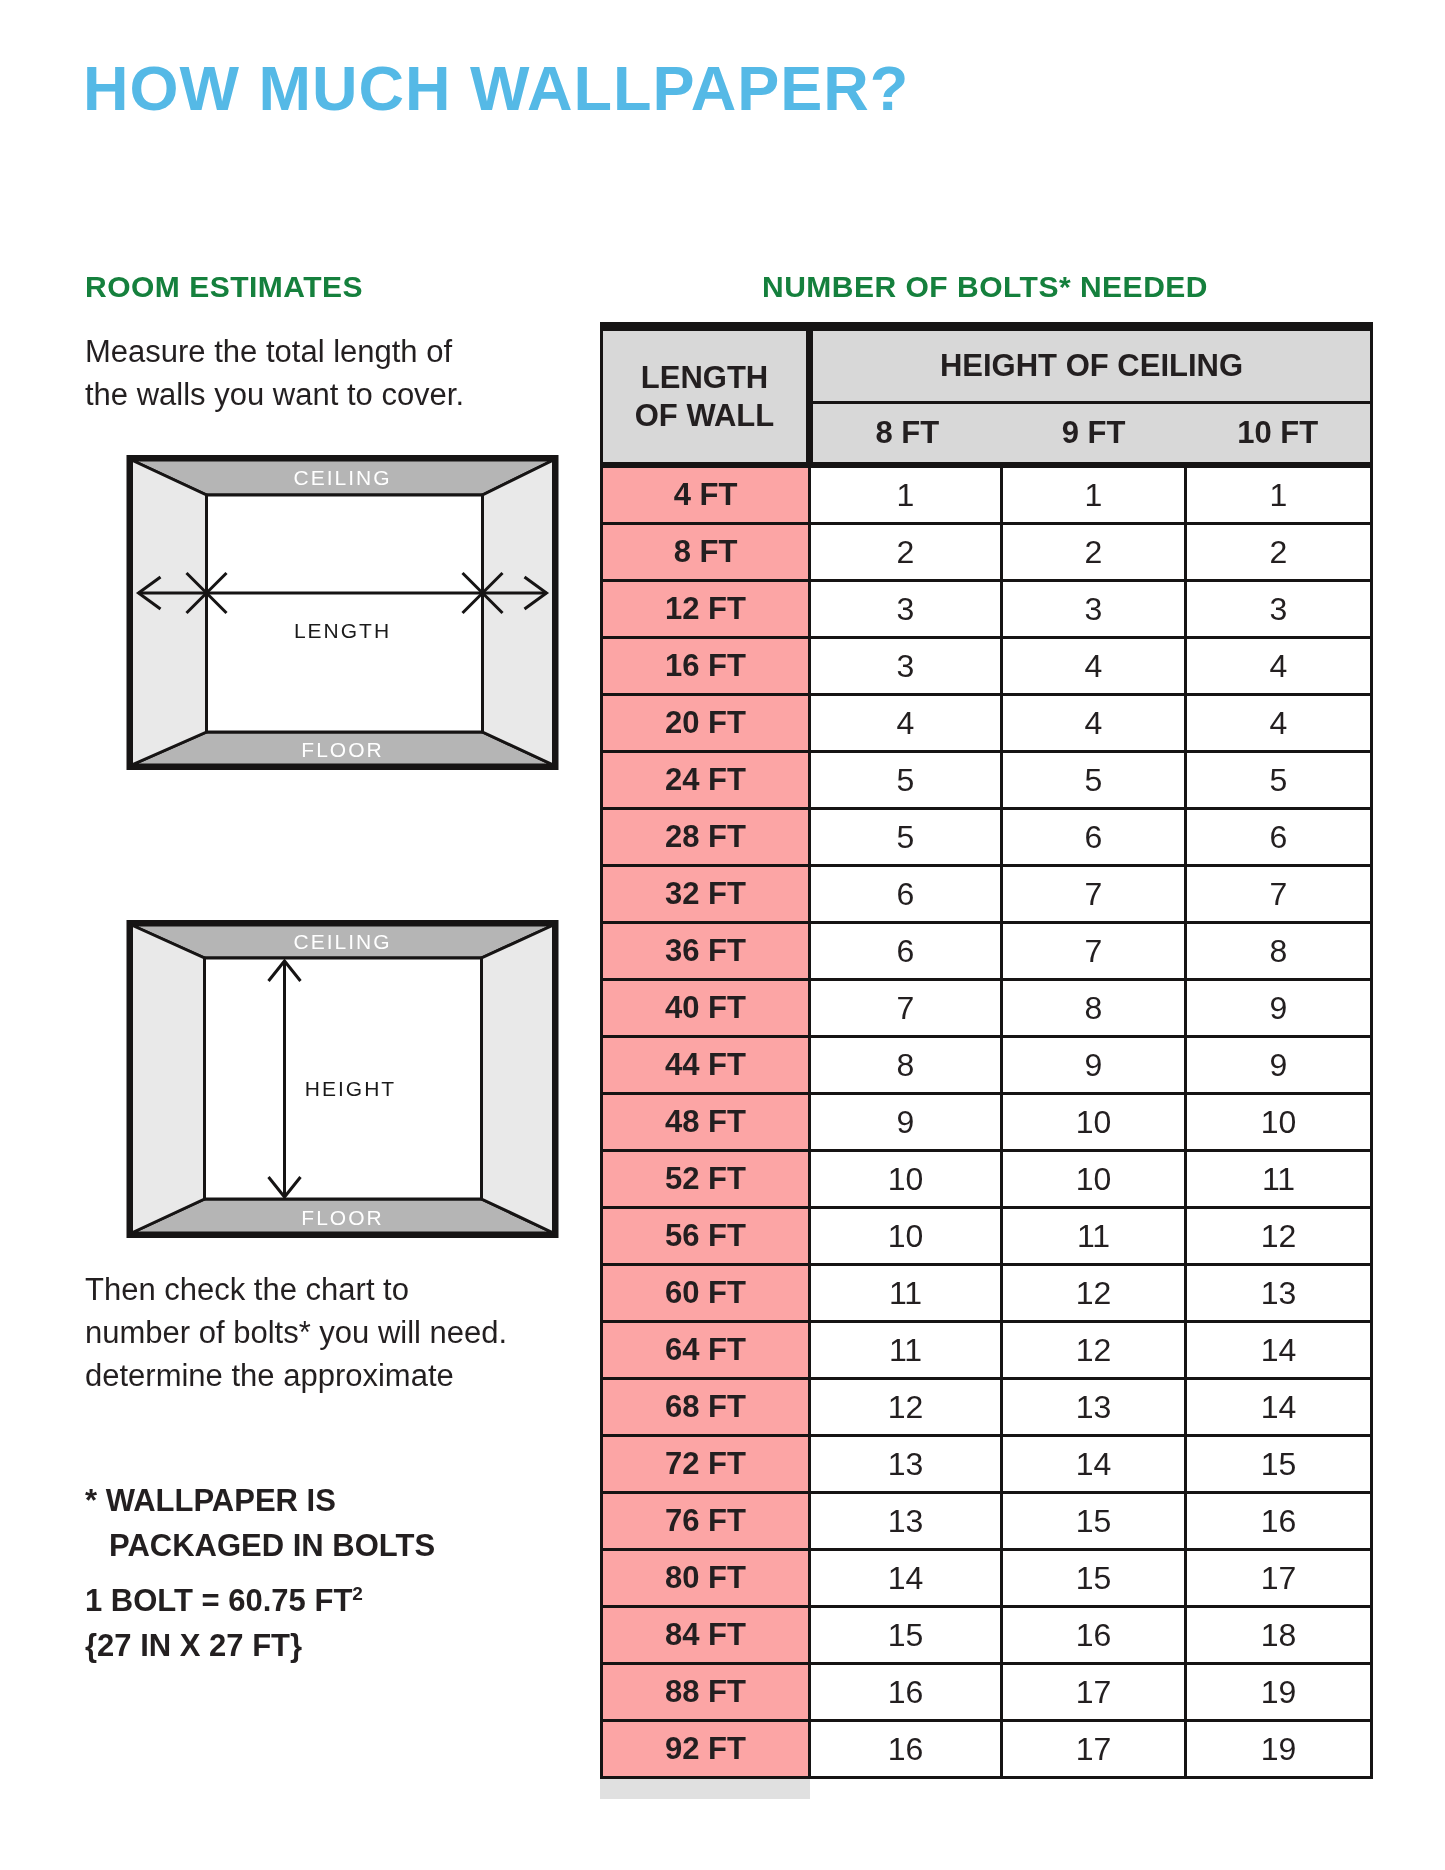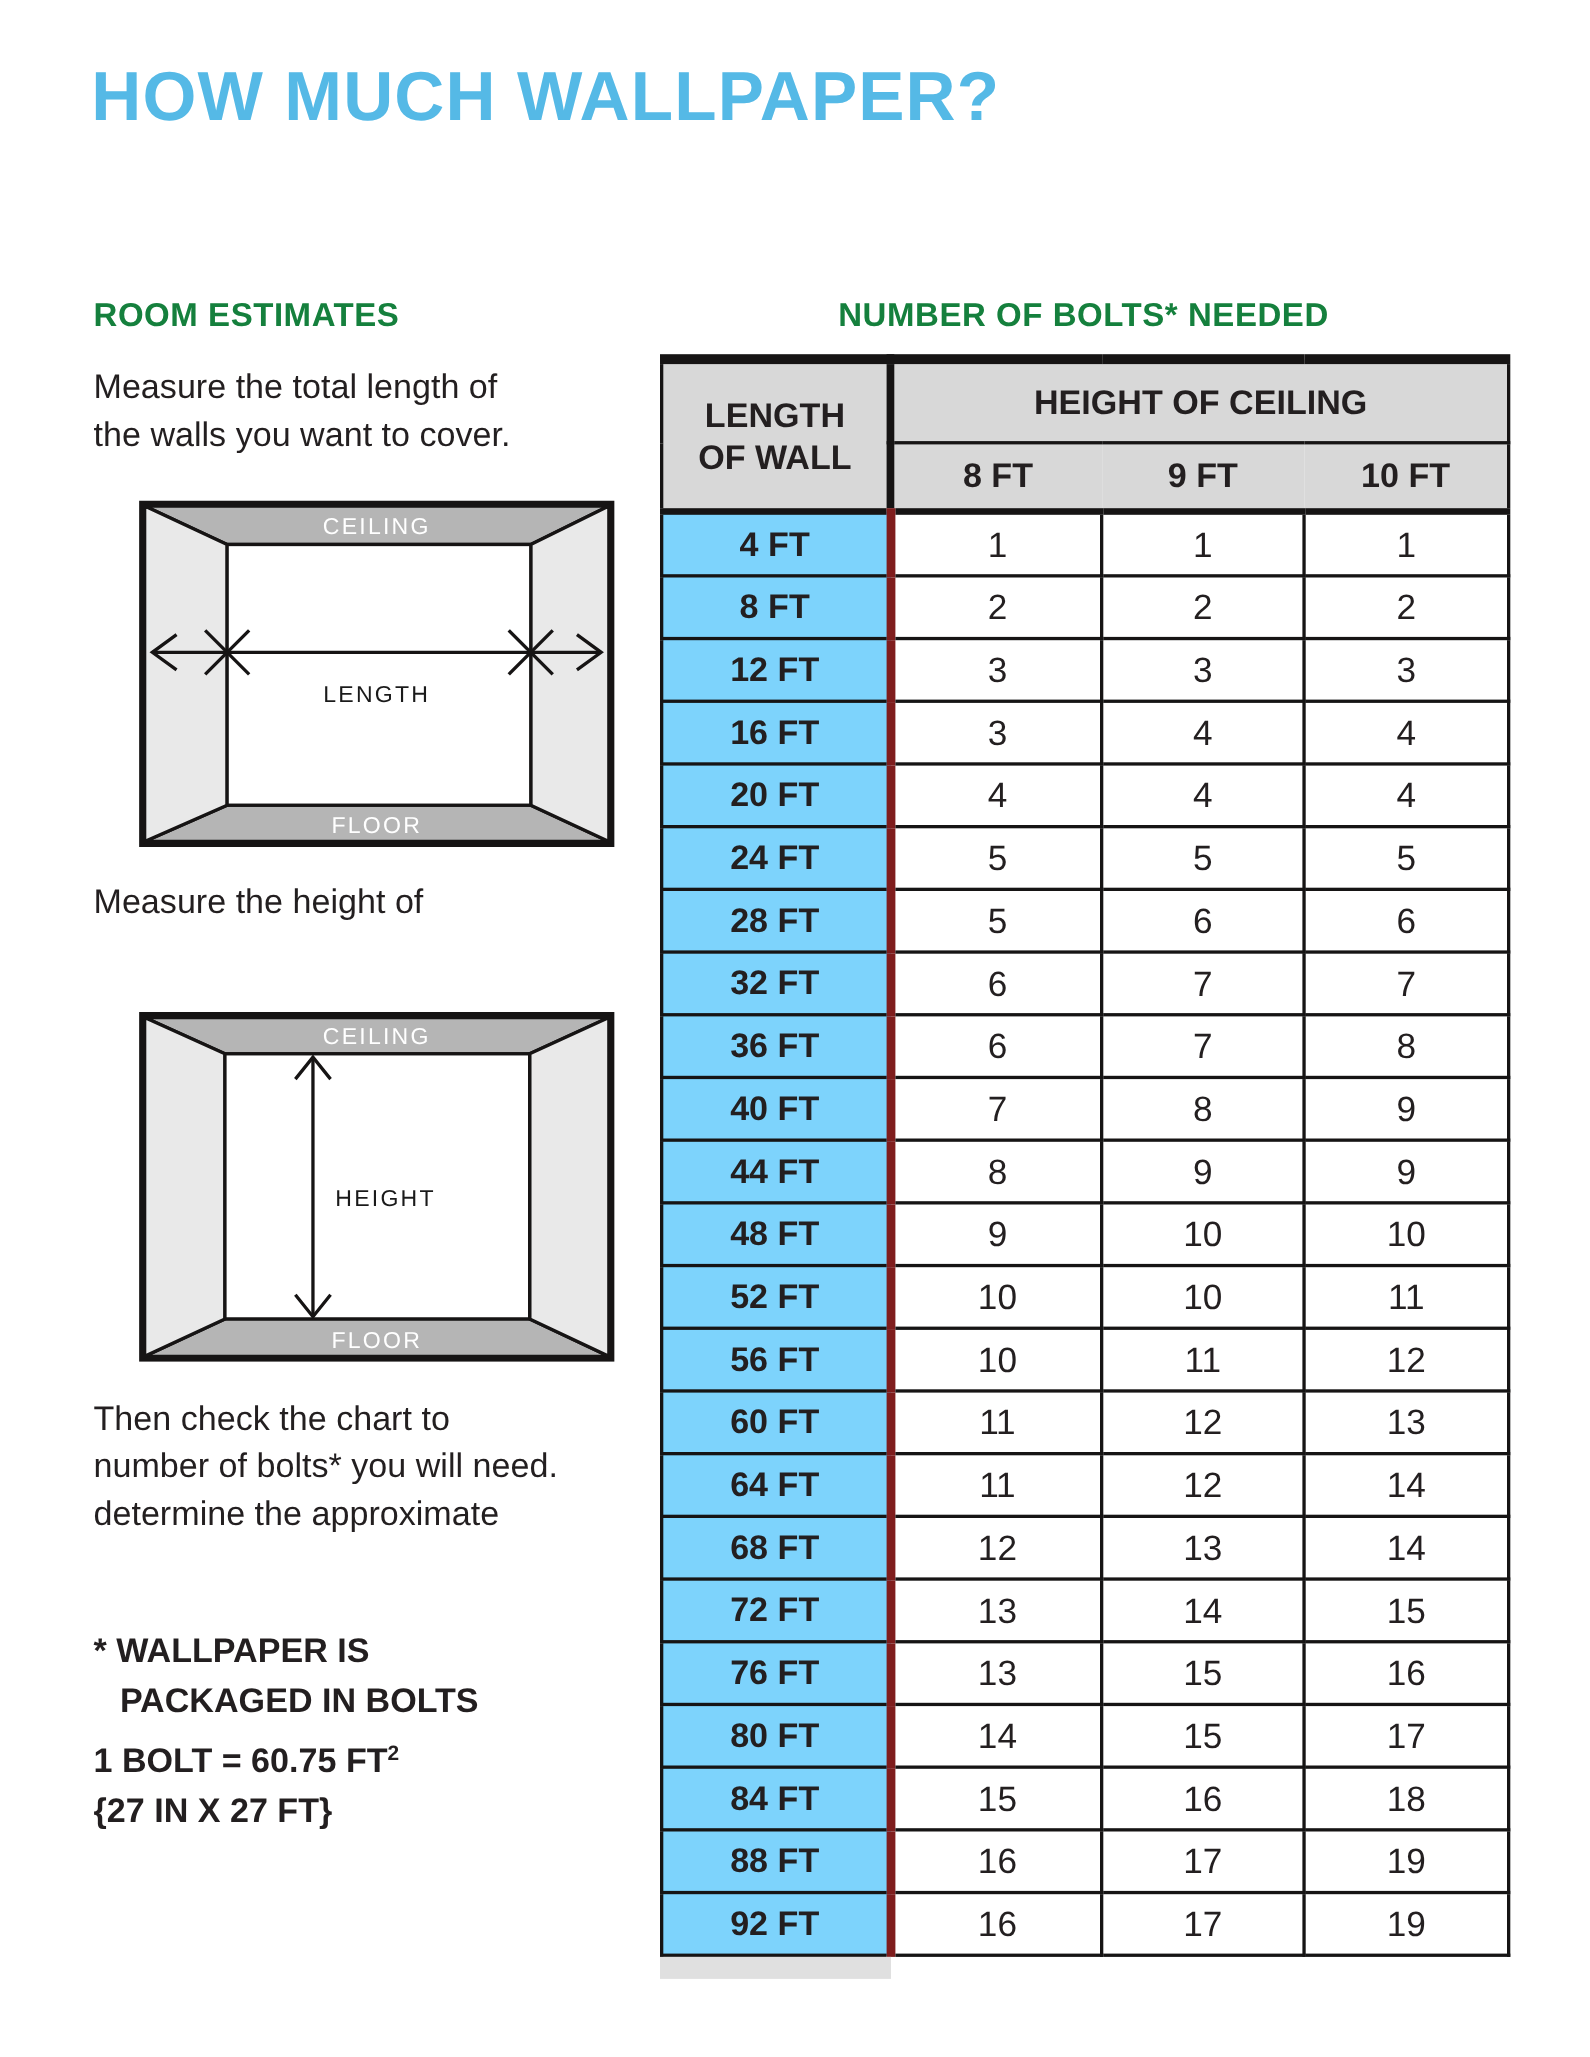--- a/index.html
+++ b/index.html
@@ -42,21 +42,21 @@
   }
   .bolt-table th,.bolt-table td{
     border:3px solid #161414;text-align:center;vertical-align:middle;
     color:#231f20;padding:0;
   }
   .bolt-table thead th{background:#d8d8d8;font-weight:700;font-size:31px;}
   .bolt-table th.corner{border-right:7px solid #161414;border-bottom:6px solid #161414;line-height:38px;}
   .bolt-table tr.span-row th{height:70px;}
   .bolt-table tr.subhead th{height:58px;border-left:0;border-right:0;border-bottom:6px solid #161414;}
   .bolt-table tbody td{height:54px;font-size:32px;font-weight:400;}
-  .bolt-table tbody td.rowlabel{background:#7dd3fc;font-weight:700;font-size:31px;border-right:8px solid #7f1d1d;}
+  .bolt-table tbody td.rowlabel{background:#fca5a5;font-weight:700;font-size:31px;border-right:2px solid #7f1d1d;}
   #table-tail{width:210px;height:20px;background:#e0e0e0;}
 </style>
 </head>
 <body>
 
 <div class="abs" id="title">HOW MUCH WALLPAPER?</div>
 
 <div class="abs section-heading" id="room-estimates">ROOM ESTIMATES</div>
 
 <div class="abs para" id="p1">
@@ -81,21 +81,20 @@
       <line x1="60" y1="118" x2="100" y2="158"></line>
       <line x1="60" y1="158" x2="100" y2="118"></line>
       <line x1="336" y1="118" x2="376" y2="158"></line>
       <line x1="336" y1="158" x2="376" y2="118"></line>
     </g>
     <text x="216" y="183" text-anchor="middle" class="diag-label-black">LENGTH</text>
   </svg>
 </div>
 
 <div class="abs para" id="p2">
-  <div>Measure the height of</div>
 </div>
 
 <div class="abs diagram" id="diagram2">
   <svg viewBox="0 0 432 318">
     <rect x="2.5" y="2.5" width="427" height="313" fill="#ffffff" stroke="#161414" stroke-width="5"></rect>
     <polygon points="5,5 427,5 355,38 78,38" fill="#b5b5b5" stroke="#161414" stroke-width="3"></polygon>
     <polygon points="5,313 427,313 355,279 78,279" fill="#b5b5b5" stroke="#161414" stroke-width="3"></polygon>
     <polygon points="5,5 78,38 78,279 5,313" fill="#e9e9e9" stroke="#161414" stroke-width="3"></polygon>
     <polygon points="427,5 355,38 355,279 427,313" fill="#e9e9e9" stroke="#161414" stroke-width="3"></polygon>
     <rect x="78" y="38" width="277" height="241" fill="#ffffff" stroke="#161414" stroke-width="3"></rect>

